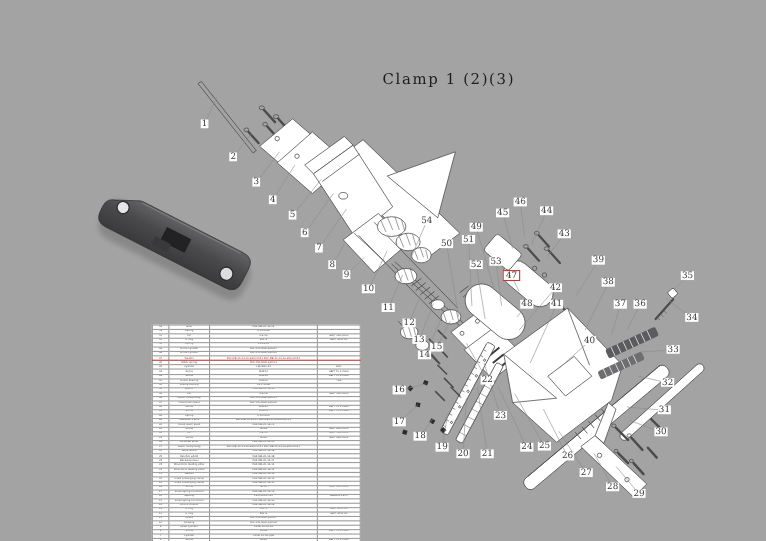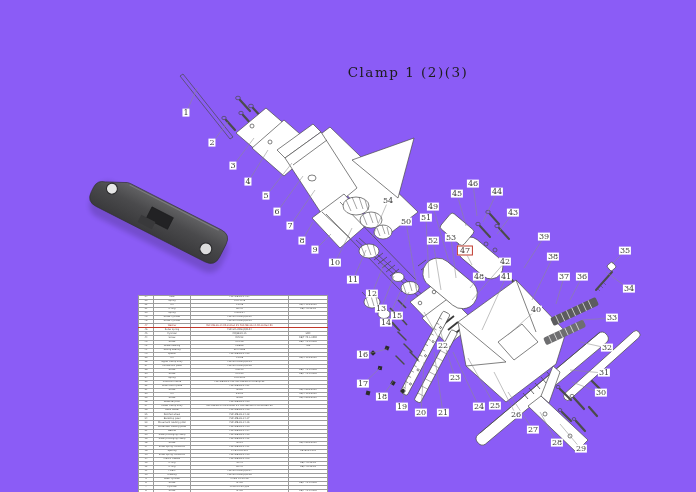--- a/index.html
+++ b/index.html
@@ -1,16 +1,16 @@
 <!DOCTYPE html>
 <html><head>
 <meta charset="utf-8">
 <style>
   html,body{margin:0;padding:0;background:#fff;}
-  #page{position:relative;width:696px;height:492px;background:#8b5cf6;overflow:hidden;
+  #page{position:relative;width:696px;height:492px;background:#a3a3a3;overflow:hidden;
         font-family:"DejaVu Serif", serif;}
   #title{position:absolute;left:408px;top:64px;transform:translateX(-50%);
          font-size:13.5px;letter-spacing:1.5px;color:#1c1c1c;white-space:nowrap;}
   svg{position:absolute;left:0;top:0;}
   .callout{position:absolute;transform:translate(-50%,-55%);font-size:8px;line-height:1;
            color:#3c3c3c;background:#fff;padding:0 1px;white-space:nowrap;}
   .callout.boxed{border:1px solid #c03a2e;padding:0 2px;color:#4a3533;}
   
   #bom{position:absolute;left:138px;top:295px;width:189px;border-collapse:collapse;
        table-layout:fixed;border:1px solid #5a5a5a;background:#fff;

